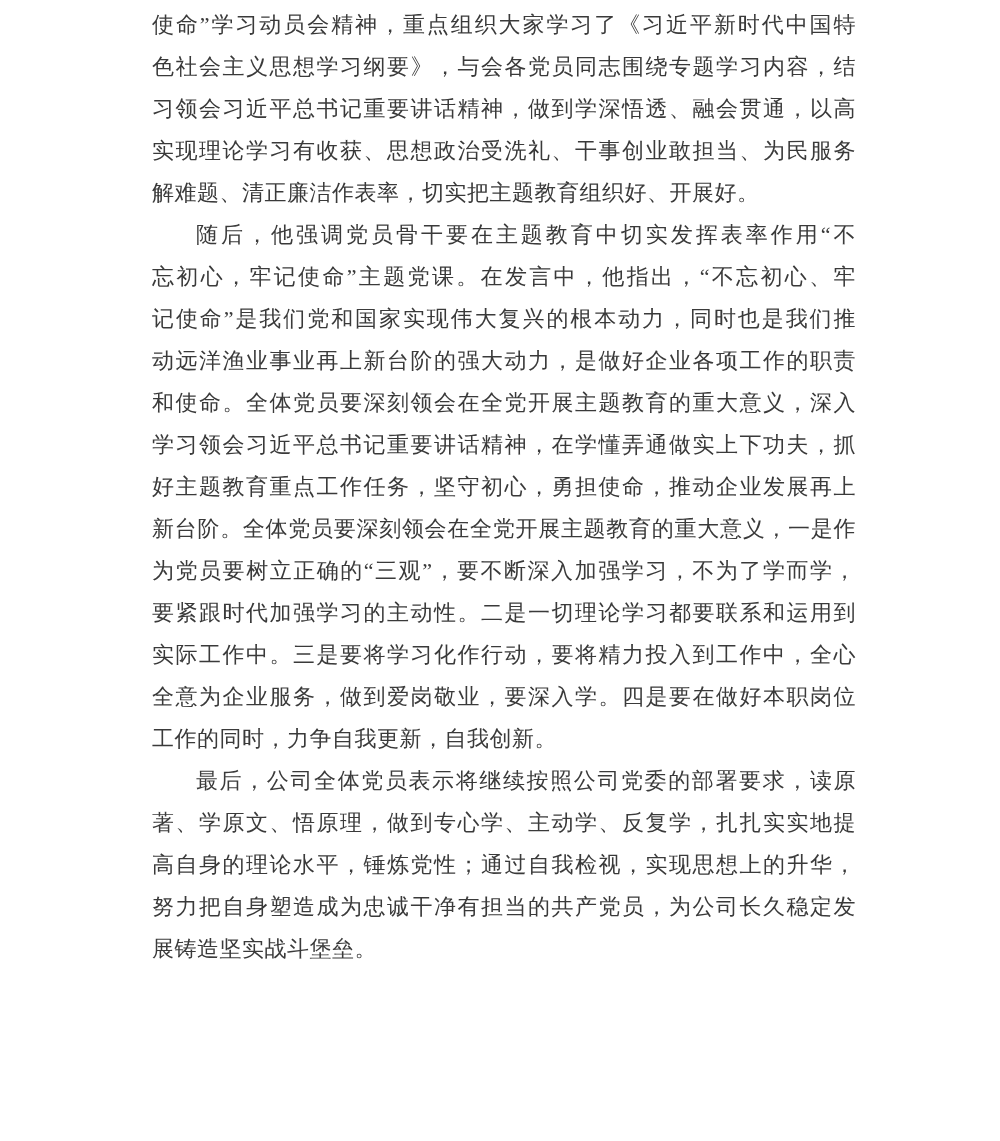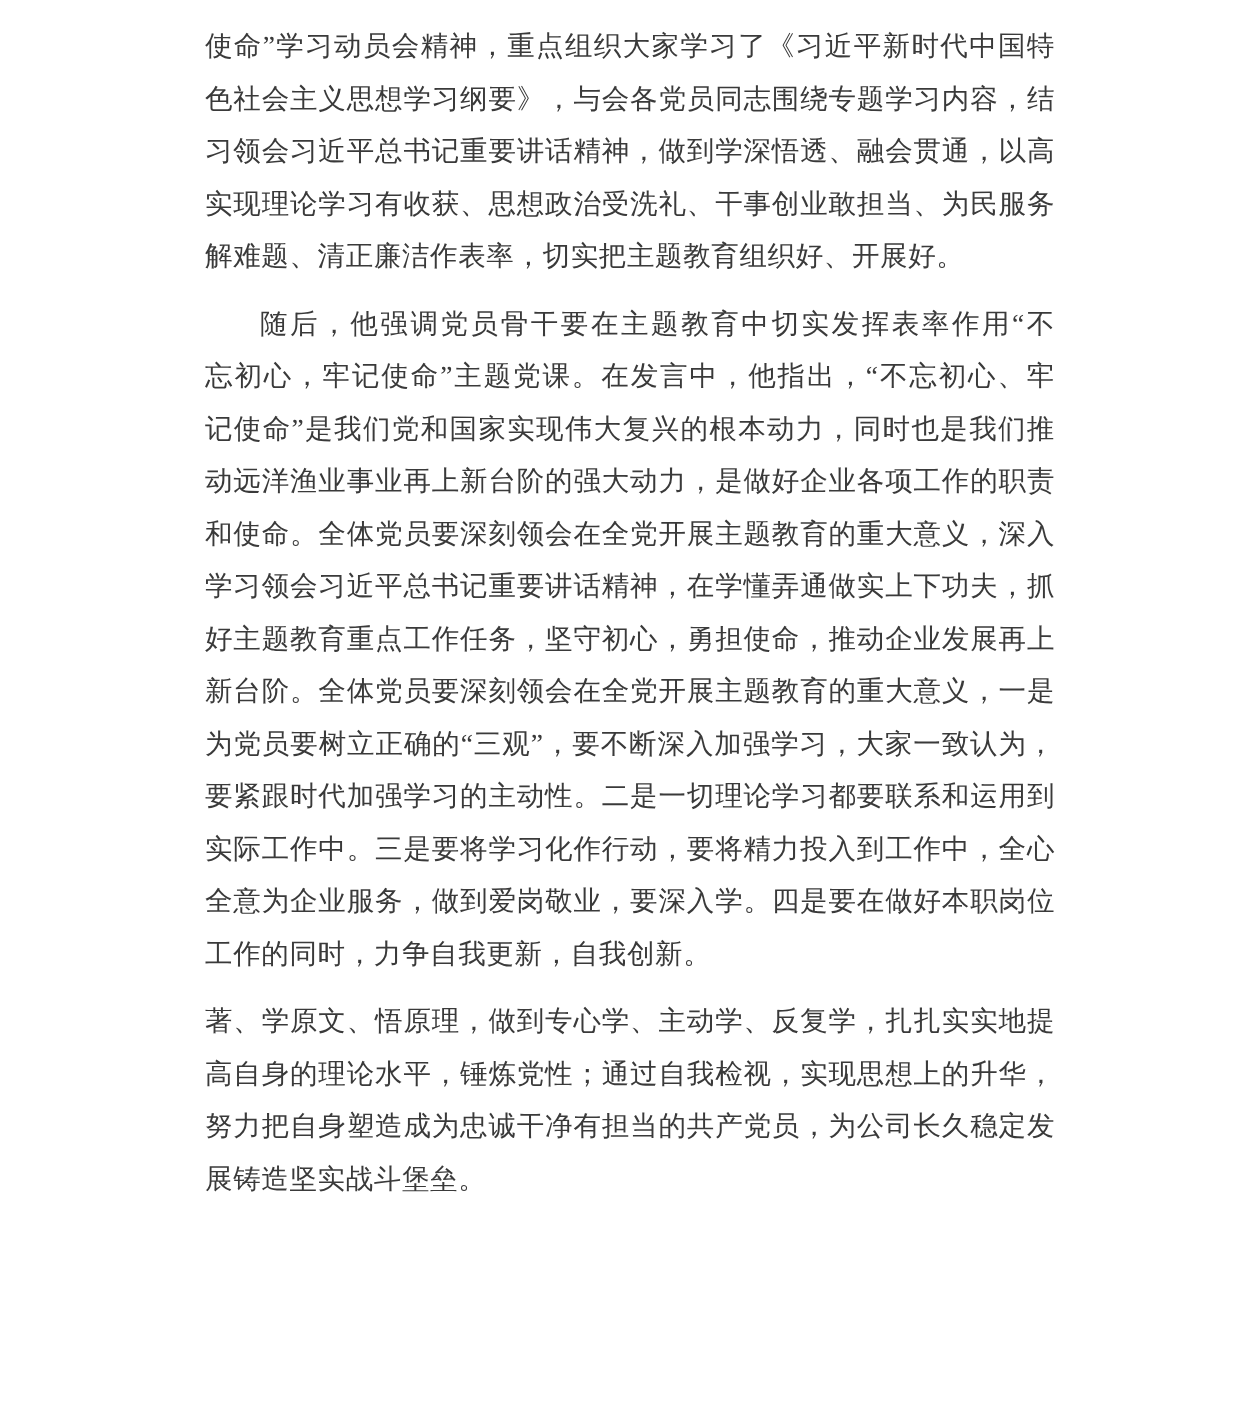--- a/index.html
+++ b/index.html
@@ -22,21 +22,21 @@
     background: #ffffff;
   }
   .doc-body {
     position: absolute;
     top: 4px;
     left: 152px;
     width: 704px;
     color: #3a3a3a;
   }
   .paragraph {
-    margin: 12px;
+    margin: 0;
     padding: 0;
   }
   .line {
     font-size: 22px;
     line-height: 42px;
     height: 42px;
     overflow: hidden;
     text-align: justify;
     text-align-last: justify;
     text-justify: inter-character;
@@ -64,26 +64,27 @@
       </div>
       <div class="paragraph">
         <div class="line first-indent">随后，他强调党员骨干要在主题教育中切实发挥表率作用“不</div>
         <div class="line">忘初心，牢记使命”主题党课。在发言中，他指出，“不忘初心、牢</div>
         <div class="line">记使命”是我们党和国家实现伟大复兴的根本动力，同时也是我们推</div>
         <div class="line">动远洋渔业事业再上新台阶的强大动力，是做好企业各项工作的职责</div>
         <div class="line">和使命。全体党员要深刻领会在全党开展主题教育的重大意义，深入</div>
         <div class="line">学习领会习近平总书记重要讲话精神，在学懂弄通做实上下功夫，抓</div>
         <div class="line">好主题教育重点工作任务，坚守初心，勇担使命，推动企业发展再上</div>
         <div class="line">新台阶。全体党员要深刻领会在全党开展主题教育的重大意义，一是作</div>
-        <div class="line">为党员要树立正确的“三观”，要不断深入加强学习，大家一致认为，</div>
+        <div class="line">为党员要树立正确的“三观”，要不断深入加强学习，不为了学而学，</div>
         <div class="line">要紧跟时代加强学习的主动性。二是一切理论学习都要联系和运用到</div>
         <div class="line">实际工作中。三是要将学习化作行动，要将精力投入到工作中，全心</div>
         <div class="line">全意为企业服务，做到爱岗敬业，要深入学。四是要在做好本职岗位</div>
         <div class="line last">工作的同时，力争自我更新，自我创新。</div>
       </div>
       <div class="paragraph">
+        <div class="line first-indent">最后，公司全体党员表示将继续按照公司党委的部署要求，读原</div>
         <div class="line">著、学原文、悟原理，做到专心学、主动学、反复学，扎扎实实地提</div>
         <div class="line">高自身的理论水平，锤炼党性；通过自我检视，实现思想上的升华，</div>
         <div class="line">努力把自身塑造成为忠诚干净有担当的共产党员，为公司长久稳定发</div>
         <div class="line last">展铸造坚实战斗堡垒。</div>
       </div>
     </div>
 </div>
 
 </body></html>

